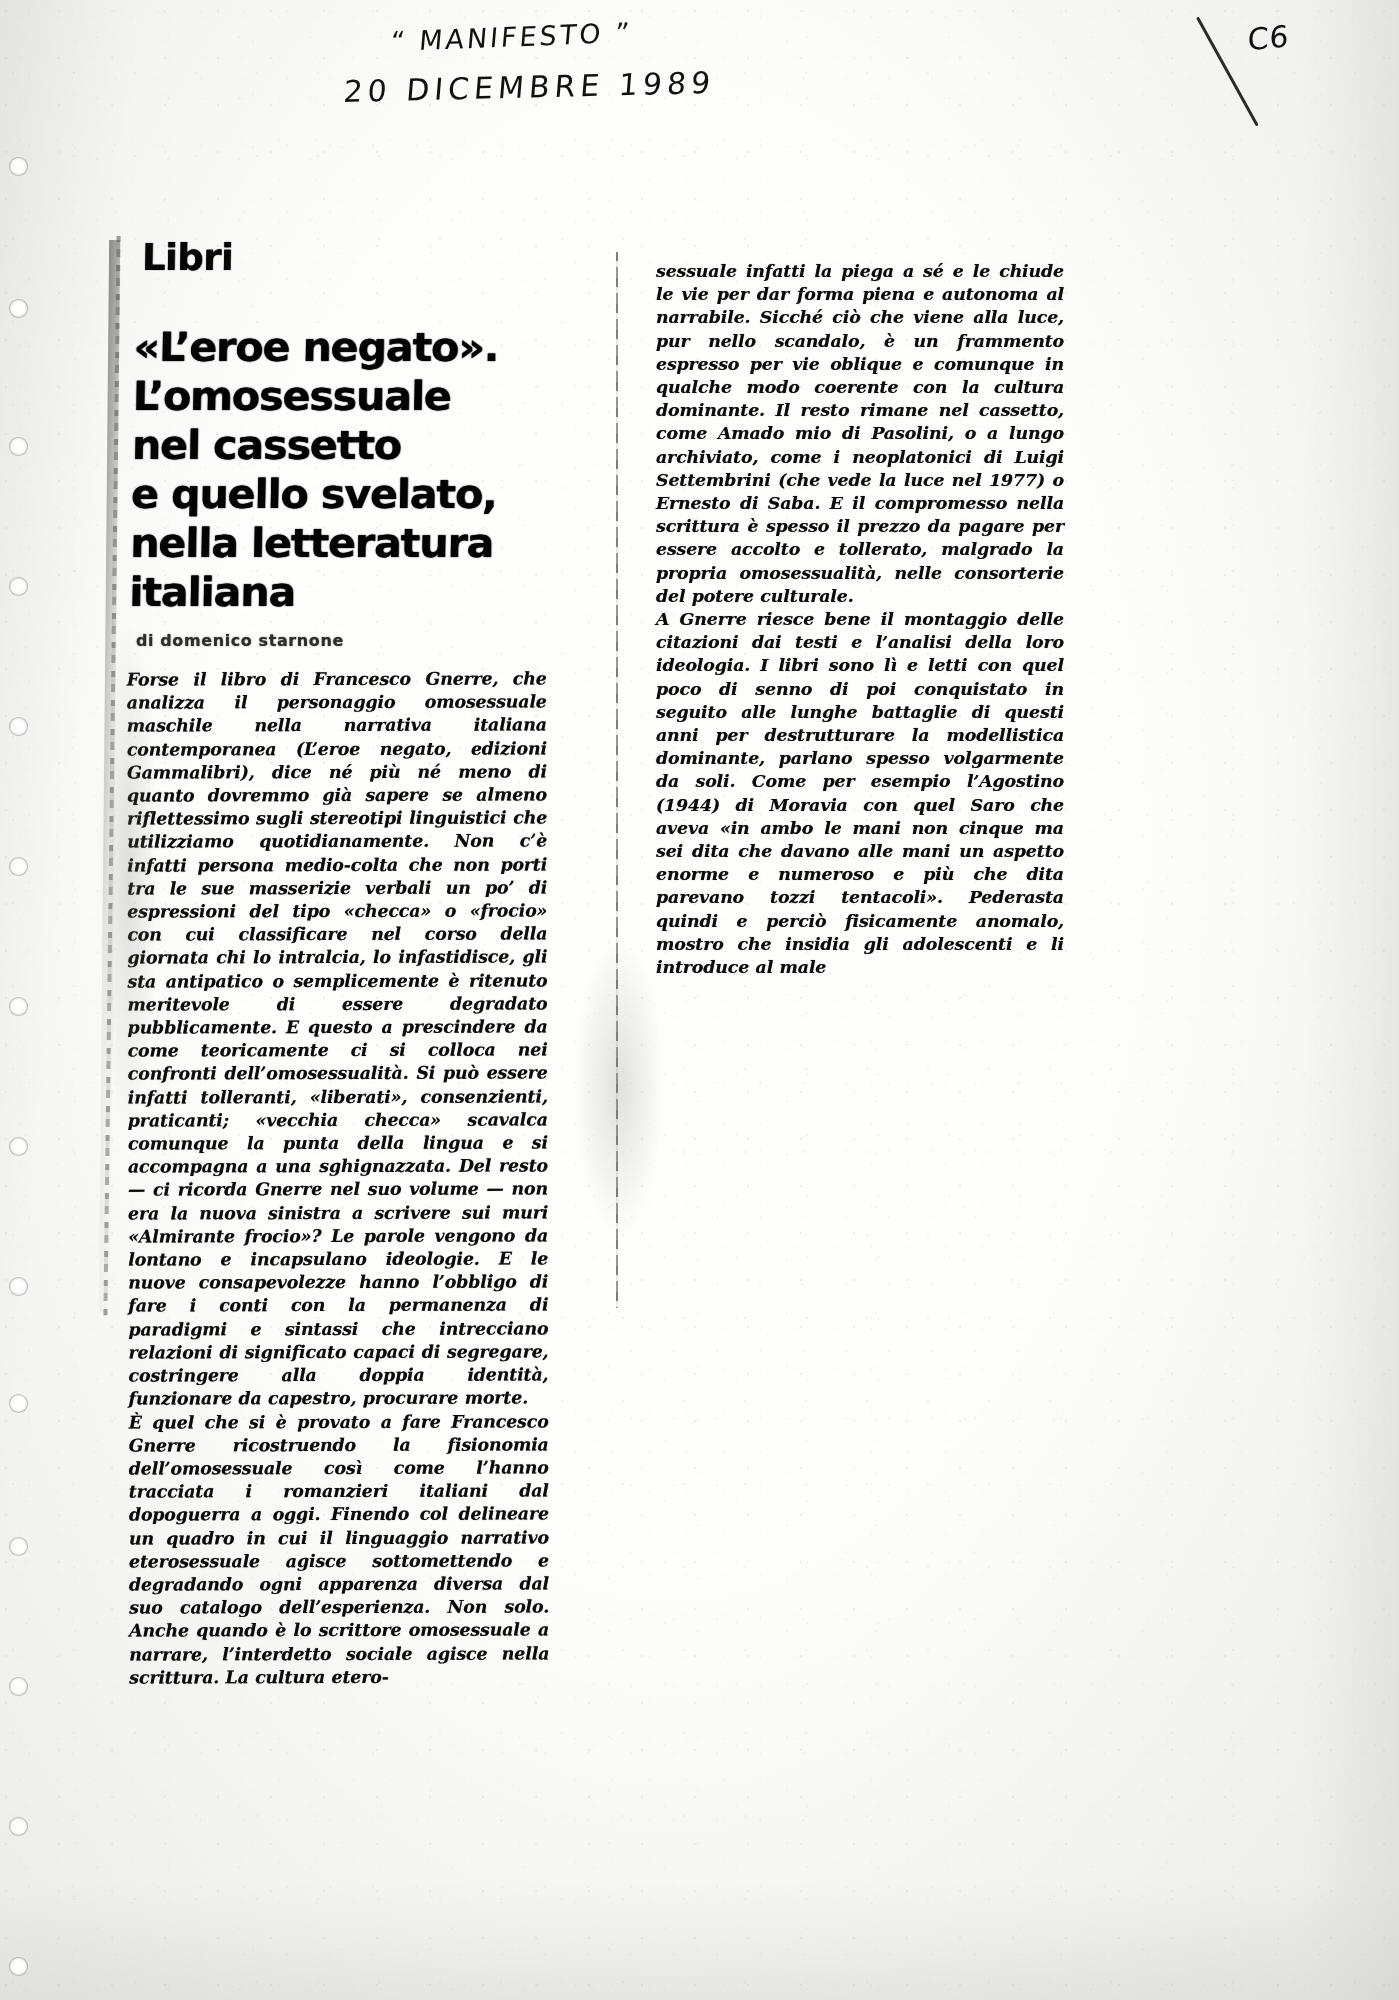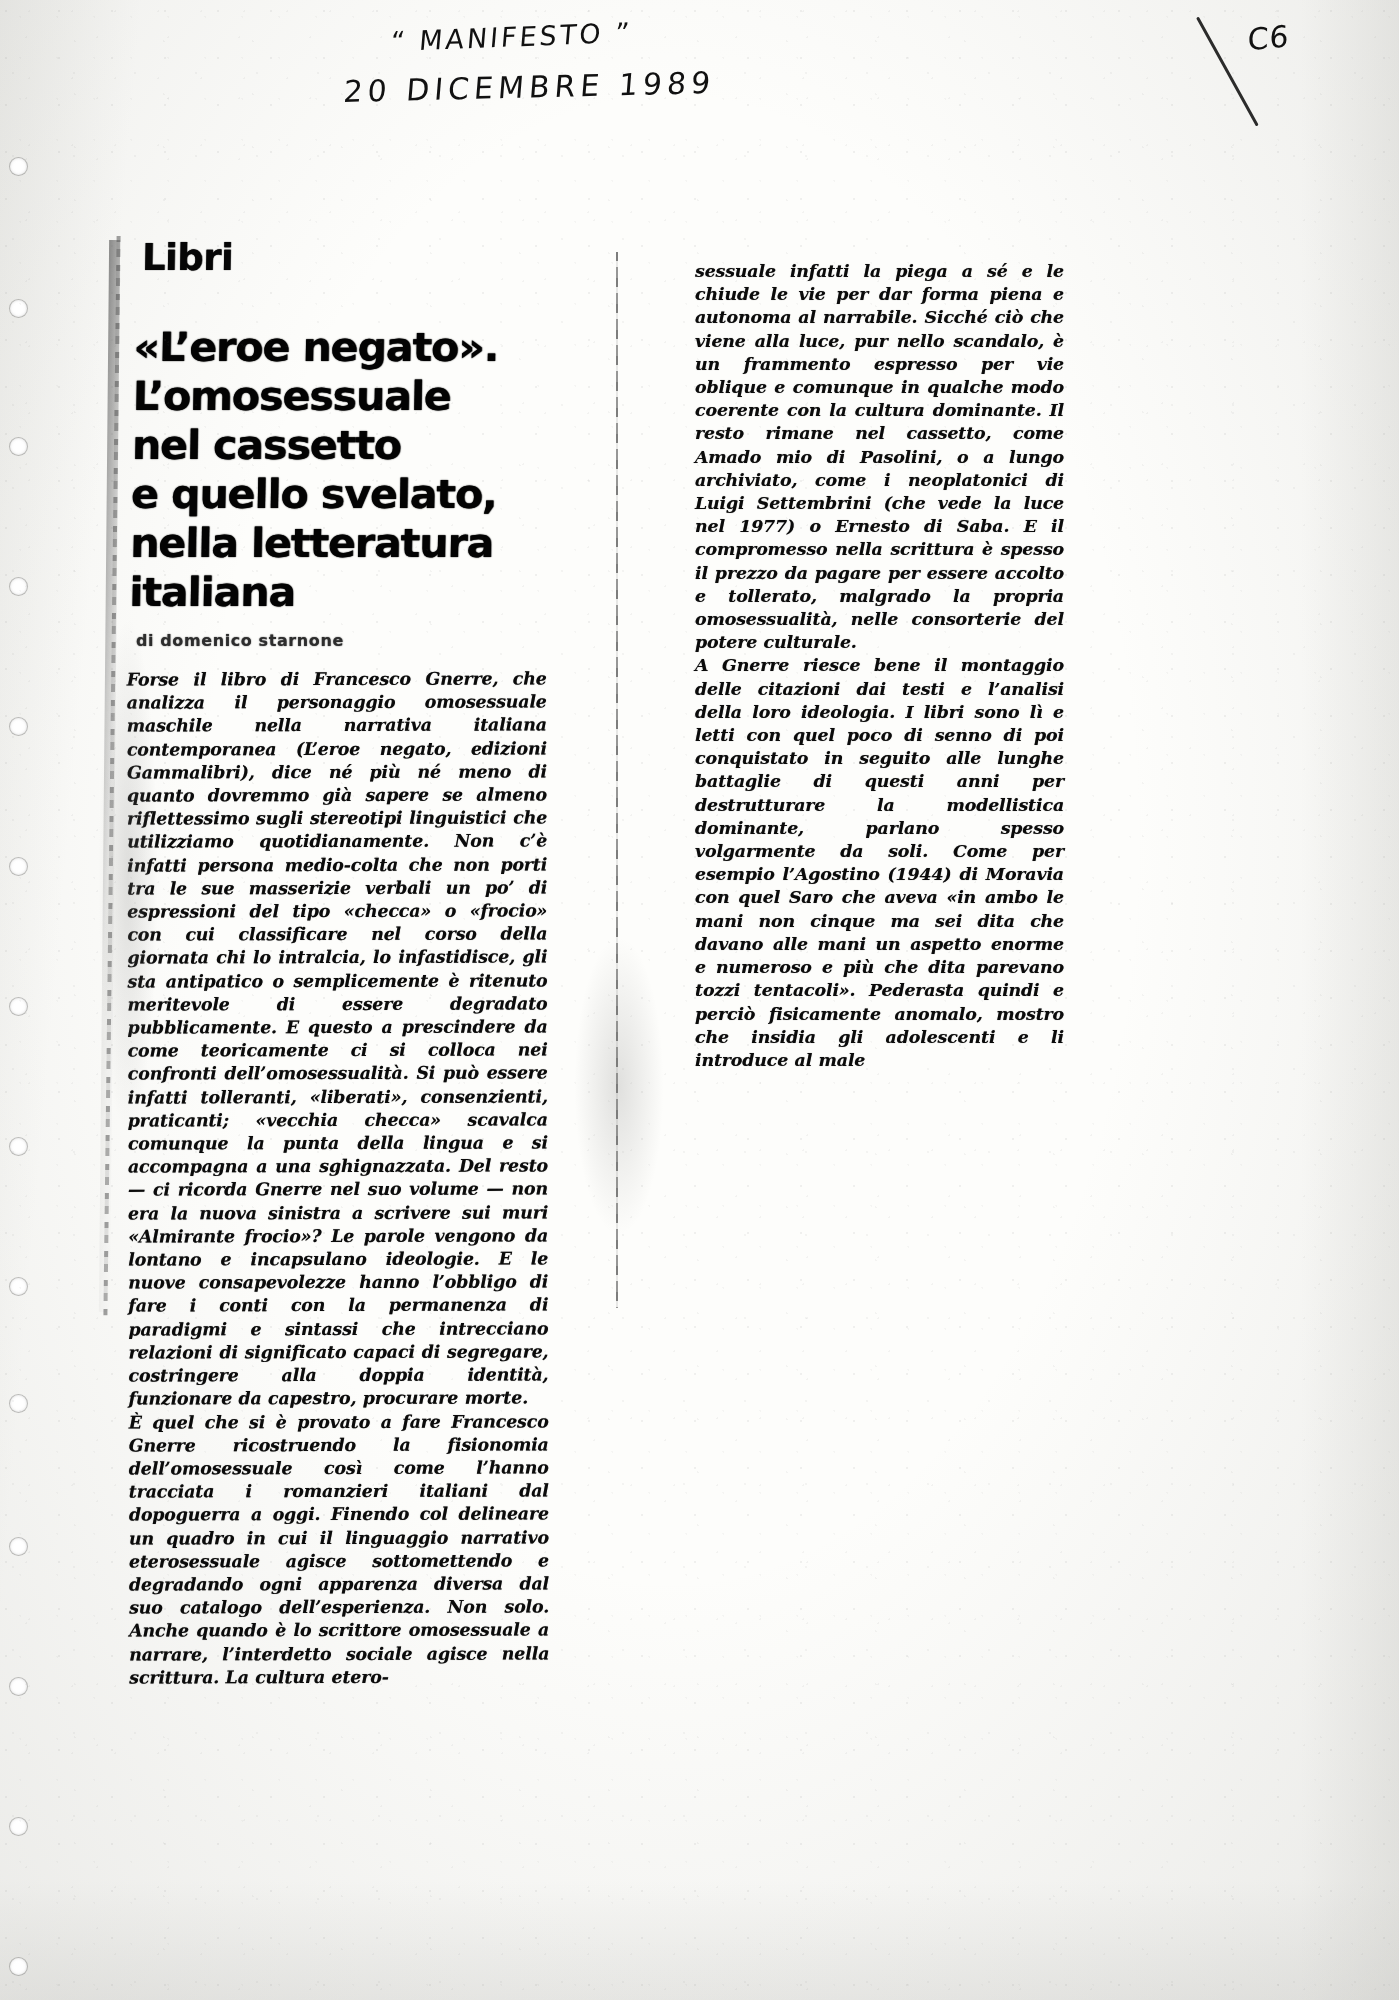--- a/index.html
+++ b/index.html
@@ -178,21 +178,21 @@
     font-size:17.4px;
     line-height:23.2px;
     color:#0b0b0b;
     text-align:justify;
     letter-spacing:-.15px;
     word-spacing:.5px;
     margin:0;
     text-shadow:0 0 .8px rgba(0,0,0,.55);
   }
   .col-left .body{ transform:rotate(-.15deg); }
-  .col-right .body{ margin-top:24px;margin-left:39px; }
+  .col-right .body{ margin-top:24px; }
   .body p{margin:0;}
   .body p + p{ text-indent:0; }
 
   
   .smudge{
     position:absolute;
     pointer-events:none;
     background:radial-gradient(ellipse at center, rgba(120,120,118,.22), rgba(255,255,255,0) 70%);
   }
 </style>

